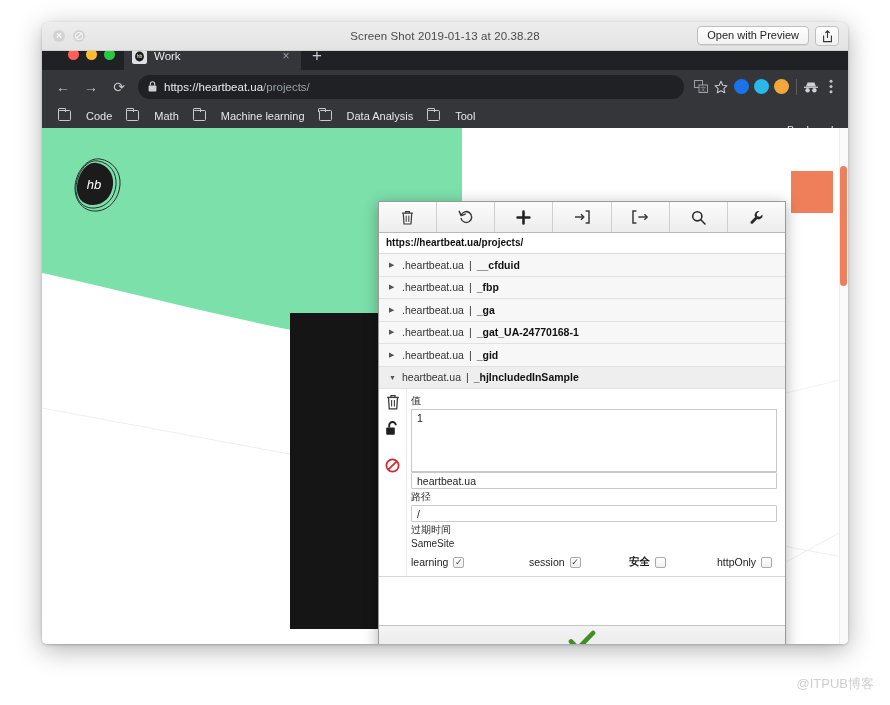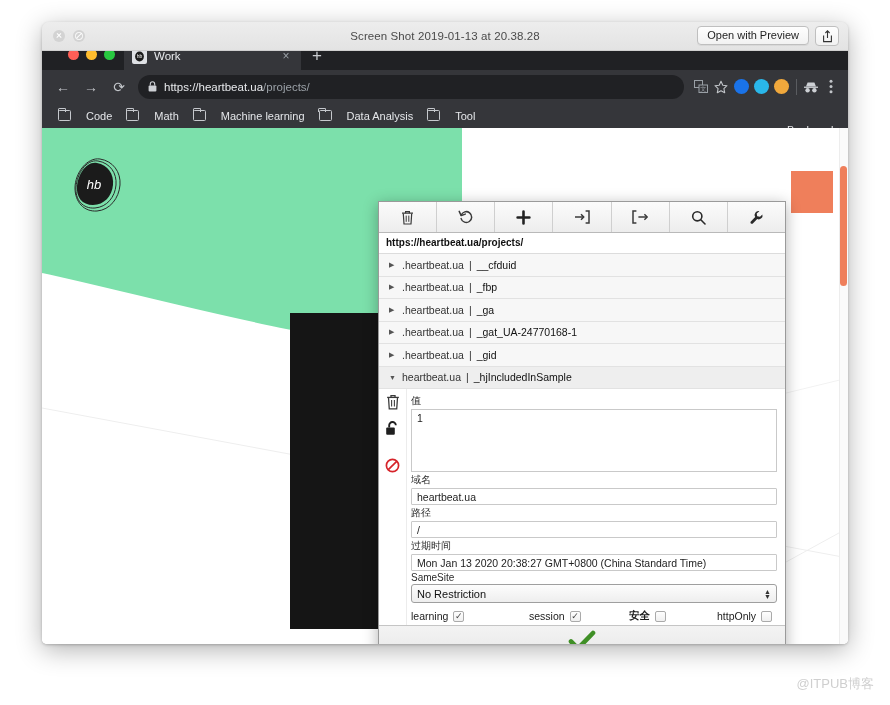--- a/index.html
+++ b/index.html
@@ -227,21 +227,21 @@
   .cookie-row {
     height: 22.5px; display: flex; align-items: center;
     padding-left: 10px; gap: 5px;
     background: #f7f7f7;
     border-bottom: 1px solid #e2e2e2;
     font-size: 10.5px; color: #333;
   }
   .cookie-row .caret {
     font-size: 7px; color: #555; width: 8px; flex: none;
   }
-  .cookie-row .cname { font-weight: normal; color: #111; }
+  .cookie-row .cname { font-weight: bold; color: #111; }
   .cookie-row.expanded { background: #eeeeee; }
 
   #cookie-detail {
     display: flex; background: #fff;
     border-bottom: 1px solid #d6d6d6;
   }
   #detail-actions {
     width: 28px; flex: none; padding-top: 5px;
     display: flex; flex-direction: column; align-items: center; gap: 9px;
     border-right: 1px solid #ececec;
@@ -565,37 +565,28 @@
                   <circle cx="7.5" cy="7.5" r="6.1" stroke="#d6242a" stroke-width="1.7" fill="none"></circle>
                   <path d="M3.3 11.7 L11.7 3.3" stroke="#d6242a" stroke-width="1.7"></path>
                 </svg>
               </div>
             </div>
 
             <div id="detail-fields">
               <div class="field-label">值</div>
               <div id="value-textarea">1</div>
 
-              <div class="field-label">域名</div>
               <div class="field-input">heartbeat.ua</div>
 
               <div class="field-label">路径</div>
               <div class="field-input">/</div>
 
               <div class="field-label">过期时间</div>
-              <div class="field-input">Mon Jan 13 2020 20:38:27 GMT+0800 (China Standard Time)</div>
 
               <div class="field-label">SameSite</div>
-              <div id="samesite-select">
-                <span>No Restriction</span>
-                <span id="samesite-arrows">
-                  <span>▲</span>
-                    <span>▼</span>
-                </span>
-              </div>
 
               <div id="checkbox-row">
                 <div class="cb-group g1">
                   <span>learning</span>
                   <span class="cbox">✓</span>
                 </div>
                 <div class="cb-group g2">
                   <span>session</span>
                   <span class="cbox">✓</span>
                 </div>

